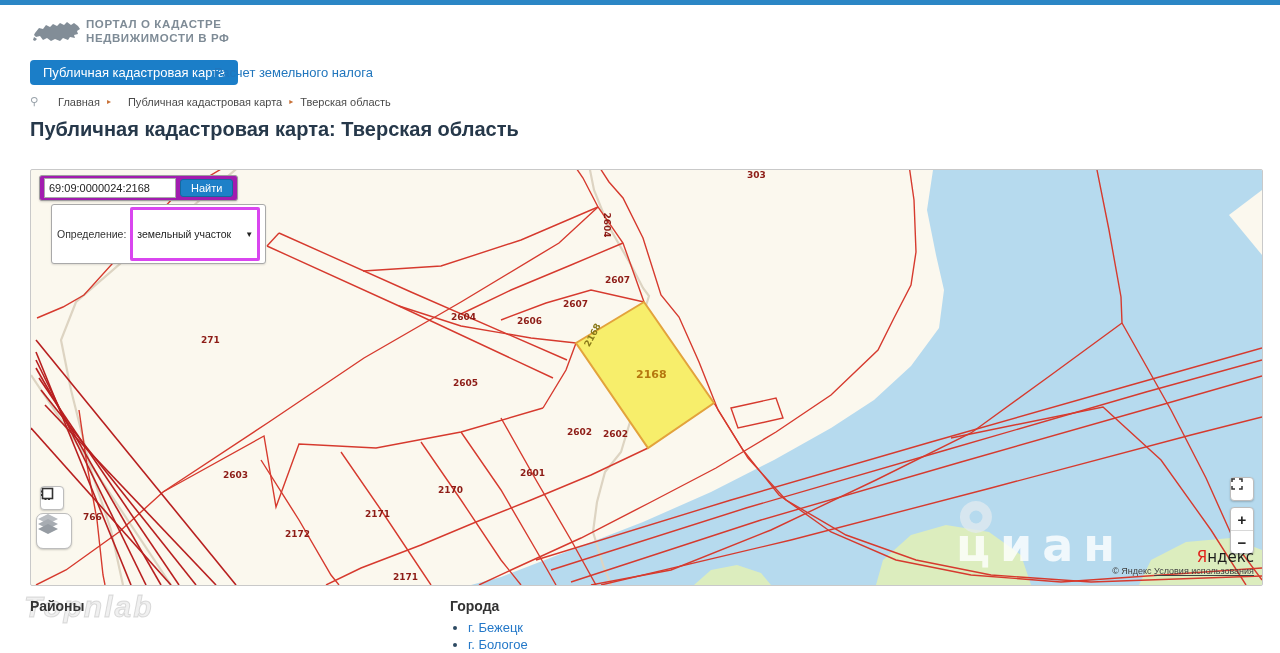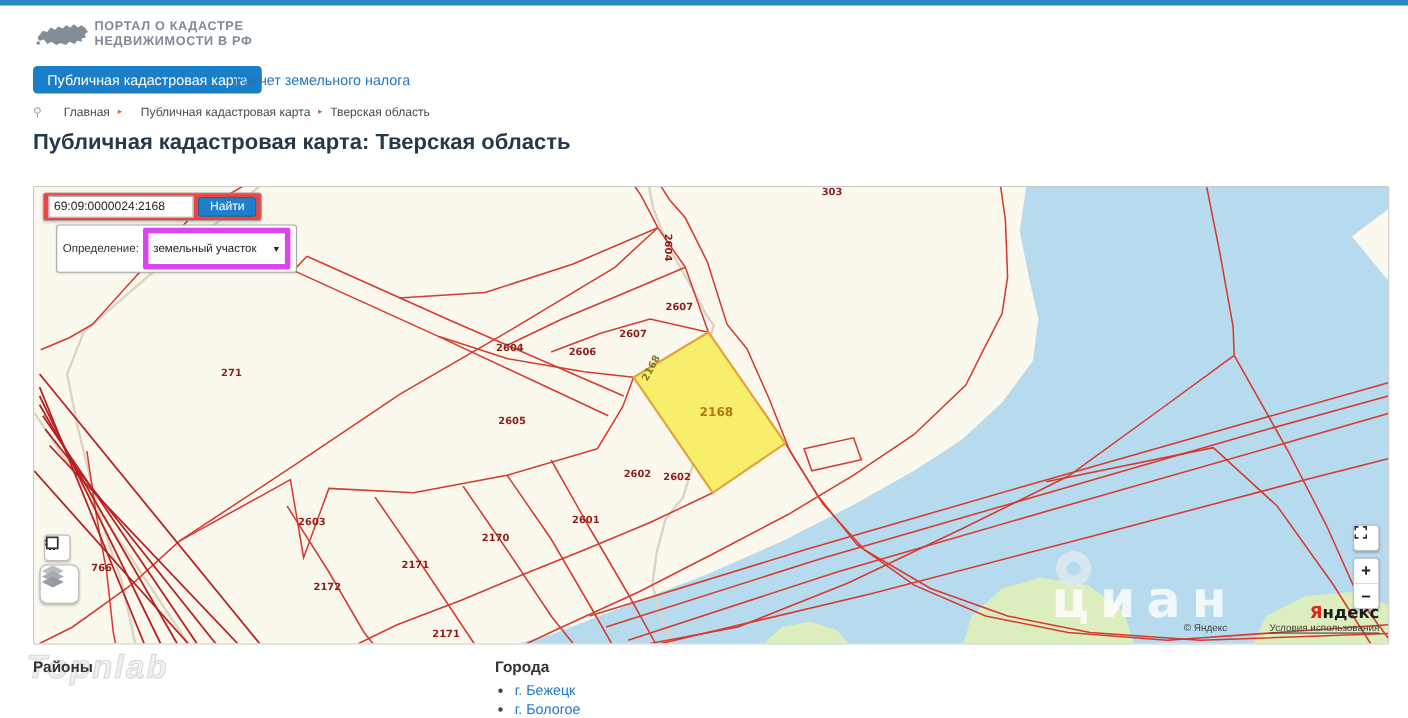--- a/index.html
+++ b/index.html
@@ -21,25 +21,25 @@
   #breadcrumb{left:30px;top:95px;font-size:11px;color:#4a4a4a;display:flex;align-items:center;gap:7px;}
   #breadcrumb .sep{color:#c87137;font-size:8px;}
   #breadcrumb .bc-link{color:#4a4a4a;text-decoration:none;cursor:pointer;padding-left:10px;}
   #crumb-pin{color:#9aa3ab;font-size:11px;margin-right:3px;}
   
   #page-title{left:30px;top:118px;font-size:20px;font-weight:bold;color:#26384a;text-align:right;}
   
   #map{left:30px;top:169px;width:1231px;height:415px;border:1px solid #c9c9c9;border-radius:2px;background:#fbf8ee;overflow:hidden;cursor:grab;}
   #map svg{position:absolute;left:0;top:0;}
   
-  #search-panel{left:8px;top:5px;background:#ef4444;border:1px solid #9e9e9e;border-radius:3px;padding:2px 4px;display:flex;align-items:center;box-shadow:0 1px 2px rgba(0,0,0,.15);}
+  #search-panel{left:8px;top:5px;background:#a21caf;border:1px solid #9e9e9e;border-radius:3px;padding:2px 4px;display:flex;align-items:center;box-shadow:0 1px 2px rgba(0,0,0,.15);}
   #search-input{width:122px;height:16px;font-size:11px;border:1px solid #a9a9a9;padding:1px 4px;font-family:"Liberation Sans",sans-serif;color:#222;}
   #search-btn{margin-left:4px;background:#1e80c8;border:1px solid #15699f;color:#fff;font-size:11px;padding:2px 10px;border-radius:3px;cursor:pointer;font-family:"Liberation Sans",sans-serif;}
   #filter-panel{left:20px;top:34px;background:#fff;border:1px solid #a9a9a9;border-radius:3px;padding:2px 5px;display:flex;align-items:center;font-size:10.5px;color:#333;box-shadow:0 1px 2px rgba(0,0,0,.12);}
-  #filter-select{margin-left:4px;border:5px solid #d946ef;border-radius:2px;padding:8px 4px;font-size:10.5px;color:#222;display:flex;align-items:center;gap:14px;cursor:pointer;background:#fff;text-align:center;}
+  #filter-select{margin-left:4px;border:3px solid #d946ef;border-radius:2px;padding:18px 4px;font-size:10.5px;color:#222;display:flex;align-items:center;gap:14px;cursor:pointer;background:#fff;text-align:center;}
   #filter-select .chev{font-size:8px;color:#222;}
   
   .plabel{position:absolute;font-family:"DejaVu Sans",sans-serif;font-size:9px;font-weight:bold;color:#8d1c16;white-space:nowrap;}
   .plabel.hl{color:#b5770f;font-size:11px;}
   .plabel.hl2{color:#8a7a1a;font-size:9px;}
   
   .wm-cian{font-size:46px;font-weight:bold;color:rgba(255,255,255,.8);letter-spacing:10px;font-family:"DejaVu Sans",sans-serif;}
   #wm-cian2{opacity:.5;}
   #wm-topnlab{left:24px;top:590px;font-size:30px;font-weight:bold;font-style:italic;color:rgba(160,160,160,.16);-webkit-text-stroke:1px rgba(160,160,160,.35);letter-spacing:2px;}
   
@@ -47,24 +47,24 @@
   #btn-ruler{left:9px;top:316px;width:22px;height:22px;}
   #btn-layers{left:5px;top:343px;width:34px;height:34px;border-radius:7px;}
   #btn-fullscreen{left:1199px;top:307px;width:22px;height:22px;}
   #zoomctl{left:1199px;top:337px;width:22px;height:45px;background:#fff;border:1px solid #bdbdbd;border-radius:4px;box-shadow:0 1px 2px rgba(0,0,0,.2);display:flex;flex-direction:column;}
   #zoomctl div{flex:1;display:flex;align-items:center;justify-content:center;font-size:15px;font-weight:bold;color:#222;cursor:pointer;}
   #zoom-in{border-bottom:1px solid #d8d8d8;}
   
   #scale{left:5px;top:383px;width:95px;height:30px;margin-top:40px;}
   #scale .lbl{position:absolute;font-size:9px;color:#222;font-family:"DejaVu Sans",sans-serif;}
   
-  #ylogo{right:8px;top:378px;left:auto;font-size:15px;font-weight:bold;color:#1c1c1c;font-family:"DejaVu Sans",sans-serif;}
+  #ylogo{right:8px;top:378px;left:auto;font-size:15px;font-weight:normal;color:#1c1c1c;font-family:"DejaVu Sans",sans-serif;}
   #ylogo .ya{color:#e0231c;}
   #attr{right:8px;top:396px;left:auto;font-size:9px;color:#404040;}
-  #attr a{color:#404040;text-decoration:underline;cursor:pointer;margin-left:36px;}
+  #attr a{color:#404040;text-decoration:underline;cursor:pointer;}
   
   .fcol-title{font-size:14px;font-weight:bold;color:#333;}
   .fcol ul{margin:6px 0 0 18px;padding:0;}
   .fcol li{font-size:13px;line-height:16.5px;color:#2d4a63;}
   .fcol li a{color:#2478c8;text-decoration:none;cursor:pointer;}
   #fcol-districts{left:30px;top:598px;}
   #fcol-cities{left:450px;top:598px;}
 </style>
 </head>
 <body>
@@ -171,21 +171,21 @@
       <span class="plabel" style="left: 532px; top: 129px;">2607</span>
       <span class="plabel" style="left: 486px; top: 146px;">2606</span>
       <span class="plabel" style="left: 420px; top: 142px;">2604</span>
       <span class="plabel" style="left: 422px; top: 208px;">2605</span>
       <span class="plabel" style="left: 170px; top: 165px;">271</span>
       <span class="plabel hl" style="left: 605px; top: 198px;">2168</span>
       <span class="plabel hl2" style="left: 549px; top: 160px; transform: rotate(-62deg);">2168</span>
       <span class="plabel" style="left: 536px; top: 257px;">2602</span>
       <span class="plabel" style="left: 572px; top: 259px;">2602</span>
       <span class="plabel" style="left: 489px; top: 298px;">2601</span>
-      <span class="plabel" style="left: 192px; top: 300px; margin-left: 48px;">2603</span>
+      <span class="plabel" style="left: 192px; top: 300px;">2603</span>
       <span class="plabel" style="left: 407px; top: 315px;">2170</span>
       <span class="plabel" style="left: 334px; top: 339px;">2171</span>
       <span class="plabel" style="left: 254px; top: 359px;">2172</span>
       <span class="plabel" style="left: 52px; top: 342px;">766</span>
       <span class="plabel" style="left: 362px; top: 402px;">2171</span>
     </div>
 
   <div id="wm-cian" class="abs wm-cian" style="left:925px;top:348px;">циан</div>
   <div id="wm-cian2" class="abs wm-cian" style="left:650px;top:398px;">циан</div>
 

